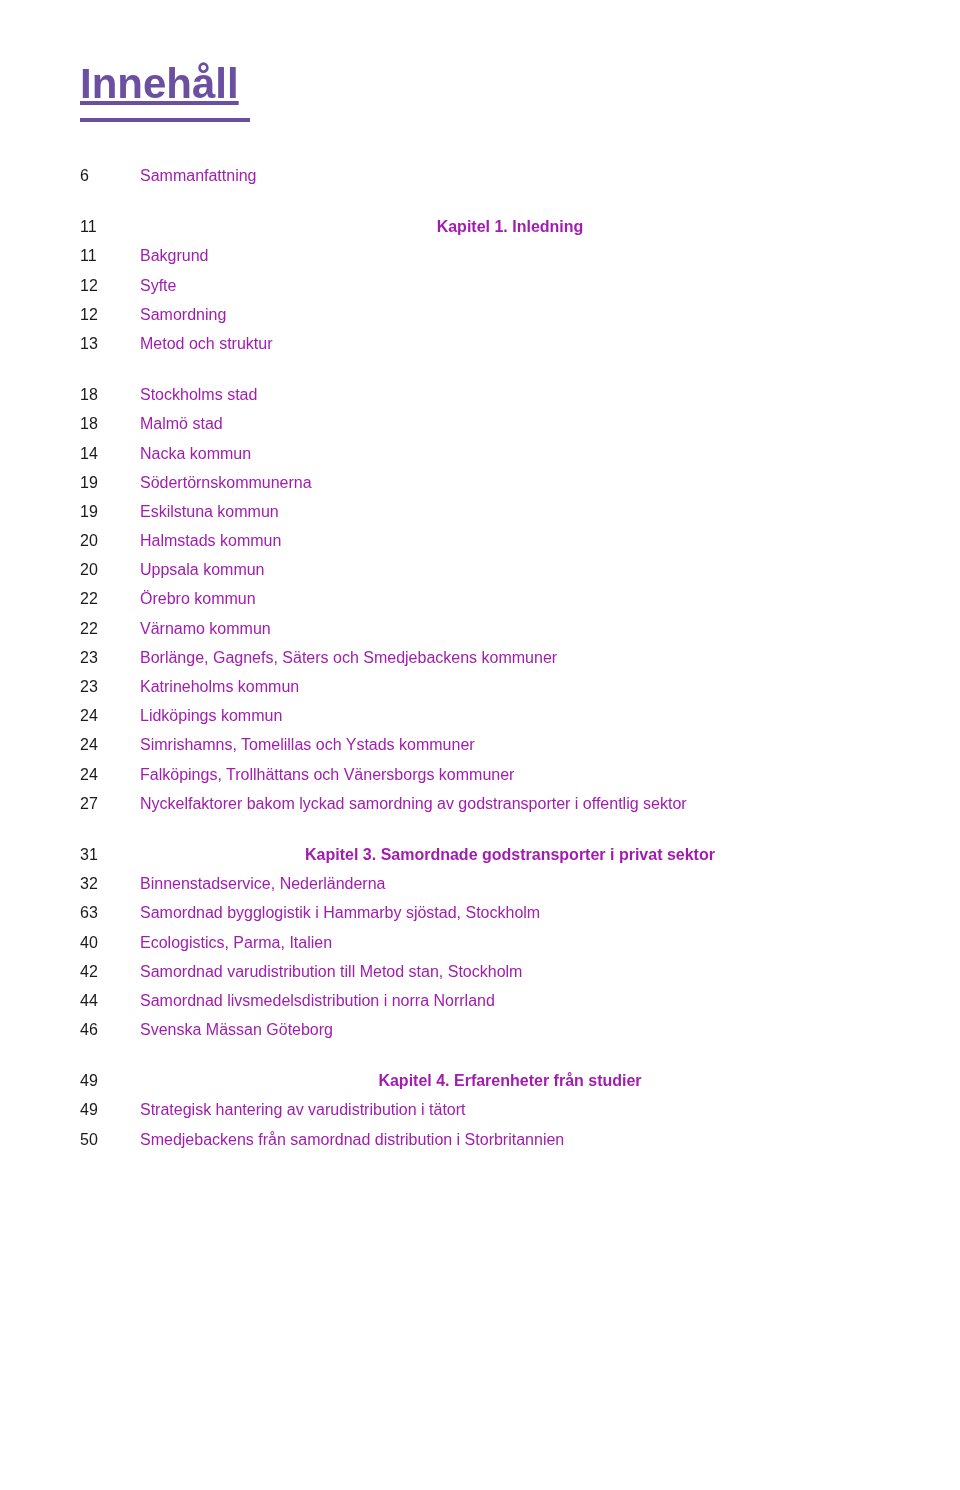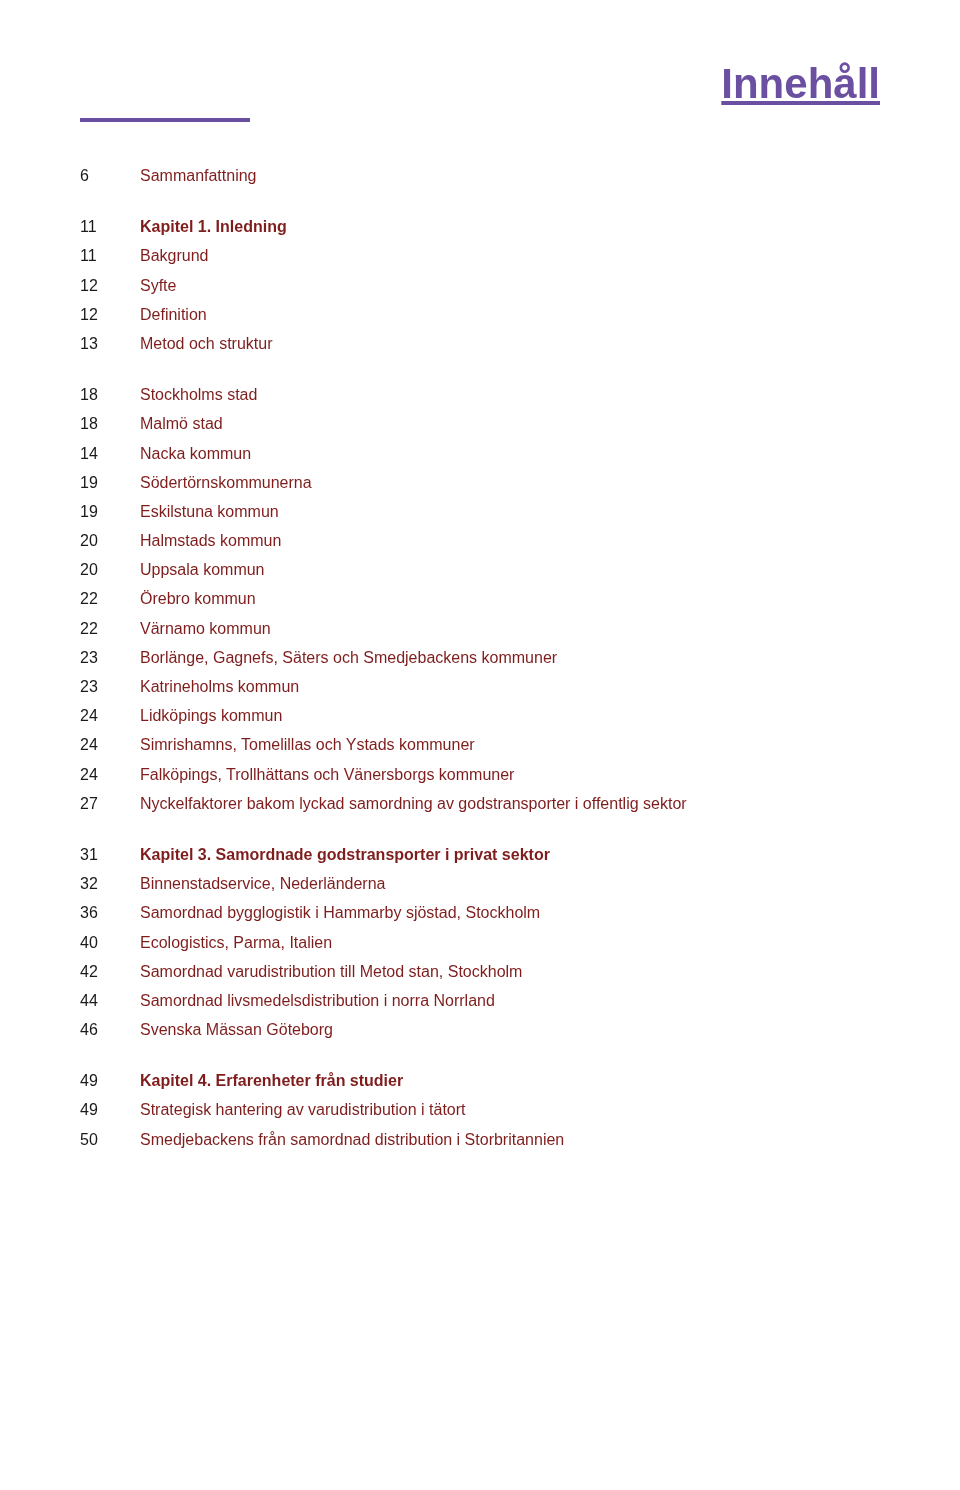--- a/index.html
+++ b/index.html
@@ -17,21 +17,20 @@
       padding: 60px 80px 80px 80px;
     }
 
     .page-title {
       font-size: 42px;
       font-weight: bold;
       color: #6b4fa0;
       text-decoration: underline;
       text-decoration-color: #6b4fa0;
       margin-bottom: 10px;
-      text-align: right;
     }
 
     .title-underline {
       width: 170px;
       height: 4px;
       background-color: #6b4fa0;
       margin-bottom: 40px;
     }
 
     .toc-table {
@@ -47,27 +46,28 @@
       width: 60px;
       font-size: 16px;
       color: #1a1a1a;
       vertical-align: top;
       padding-right: 10px;
       text-align: left;
     }
 
     .toc-table td.entry-text {
       font-size: 16px;
-      color: #7f1d1d;
+      color: #a21caf;
       vertical-align: top;
       padding-bottom: 2px;
     }
 
     .toc-table td.entry-text.chapter-heading {
       font-weight: bold;
+      text-align: center;
     }
 
     .section-spacer td {
       height: 22px;
     }
   </style>
 </head>
 <body>
 
 <h1 class="page-title">Innehåll</h1>
@@ -89,21 +89,21 @@
       <tr>
         <td class="page-num">11</td>
         <td class="entry-text">Bakgrund</td>
       </tr>
       <tr>
         <td class="page-num">12</td>
         <td class="entry-text">Syfte</td>
       </tr>
       <tr>
         <td class="page-num">12</td>
-        <td class="entry-text">Definition</td>
+        <td class="entry-text">Samordning</td>
       </tr>
       <tr>
         <td class="page-num">13</td>
         <td class="entry-text">Metod och struktur</td>
       </tr>
       <tr class="section-spacer">
         <td colspan="2"></td>
       </tr>
       <tr>
         <td class="page-num">18</td>
@@ -170,21 +170,21 @@
       </tr>
       <tr>
         <td class="page-num">31</td>
         <td class="entry-text chapter-heading">Kapitel 3. Samordnade godstransporter i privat sektor</td>
       </tr>
       <tr>
         <td class="page-num">32</td>
         <td class="entry-text">Binnenstadservice, Nederländerna</td>
       </tr>
       <tr>
-        <td class="page-num">36</td>
+        <td class="page-num">63</td>
         <td class="entry-text">Samordnad bygglogistik i Hammarby sjöstad, Stockholm</td>
       </tr>
       <tr>
         <td class="page-num">40</td>
         <td class="entry-text">Ecologistics, Parma, Italien</td>
       </tr>
       <tr>
         <td class="page-num">42</td>
         <td class="entry-text">Samordnad varudistribution till Metod stan, Stockholm</td>
       </tr>

